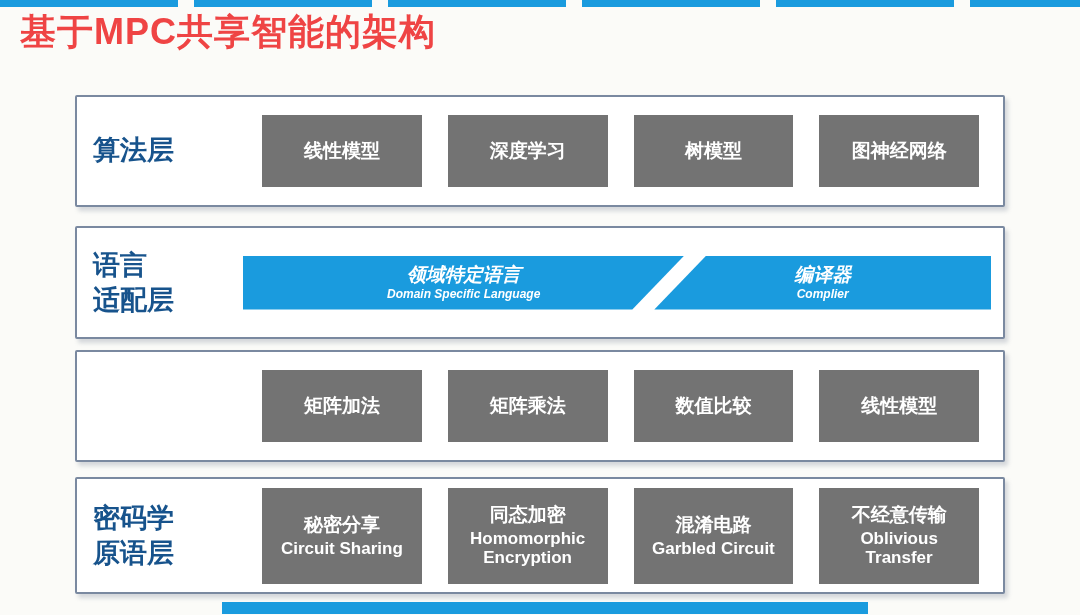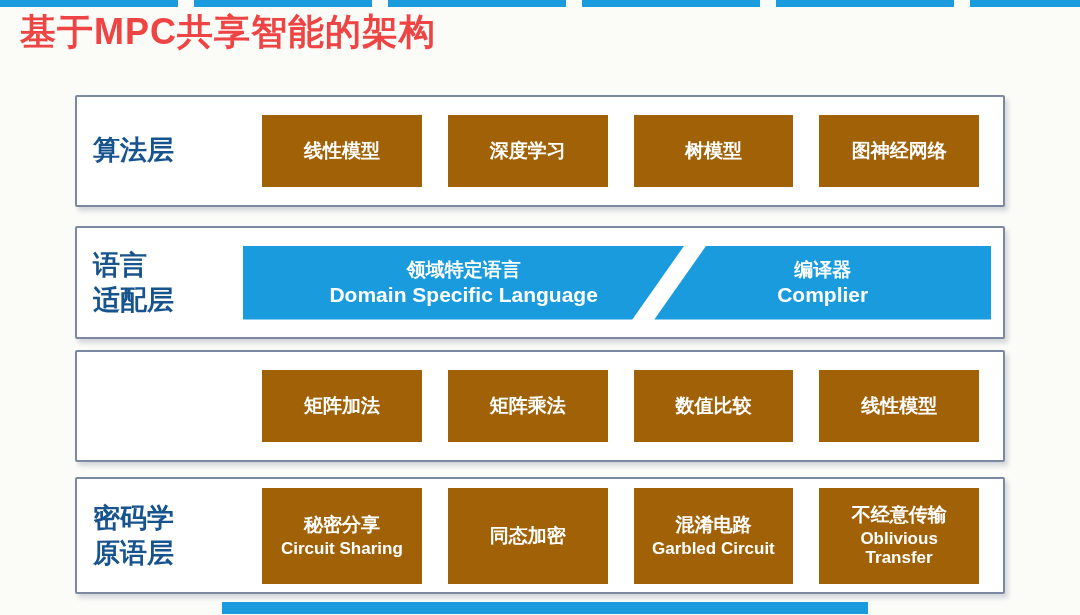--- a/index.html
+++ b/index.html
@@ -30,38 +30,39 @@
     font-size:27px;font-weight:bold;color:#17538c;line-height:1.3;
   }
   .layer-label span{display:block;}
   .boxes{
     position:absolute;left:185px;right:24px;top:50%;transform:translateY(-50%);
     display:flex;gap:26px;
   }
   .boxes.h72{height:72px;}
   .boxes.h96{height:96px;}
   .box{
-    flex:1;background:#a16207;color:#ffffff;
+    flex:1;background:#737373;color:#ffffff;
     display:flex;flex-direction:column;align-items:center;justify-content:center;
     text-align:center;padding:12px 6px;box-sizing:border-box;
   }
   .box .cn{font-size:19px;font-weight:600;line-height:1.25;}
   .box .en{font-size:17px;font-weight:600;line-height:1.15;margin-top:2px;}
   
   .strip{
     position:absolute;left:166px;right:12px;top:50%;transform:translateY(-50%);
-    height:74px;
+    height:54px;
+    font-style:italic;
   }
   .seg{
     position:absolute;top:0;bottom:0;background:#1a9bde;color:#fff;
     display:flex;flex-direction:column;align-items:center;justify-content:center;
     text-align:center;
   }
   .seg .cn{font-size:19px;font-weight:600;line-height:1.25;}
-  .seg .en{font-size:21px;font-weight:600;line-height:1.15;margin-top:1px;}
+  .seg .en{font-size:12px;font-weight:600;line-height:1.15;margin-top:1px;}
   .seg-left{
     left:0;width:59%;
     clip-path:polygon(0 0,100% 0,calc(100% - 52px) 100%,0 100%);
   }
   .seg-right{
     left:calc(59% - 30px);right:0;
     clip-path:polygon(52px 0,100% 0,100% 100%,0 100%);
   }
   .bottom-bar{
     position:absolute;left:222px;top:602px;width:646px;height:12px;
@@ -134,20 +135,21 @@
     <span>密码学</span>
     <span>原语层</span>
   </div>
   <div class="boxes h96">
     <div class="box">
       <span class="cn">秘密分享</span>
       <span class="en">Circuit Sharing</span>
     </div>
     <div class="box">
       <span class="cn">同态加密</span>
+      <span class="en">Homomorphic Encryption</span>
     </div>
     <div class="box">
       <span class="cn">混淆电路</span>
       <span class="en">Garbled Circuit</span>
     </div>
     <div class="box">
       <span class="cn">不经意传输</span>
       <span class="en">Oblivious Transfer</span>
     </div>
   </div>

